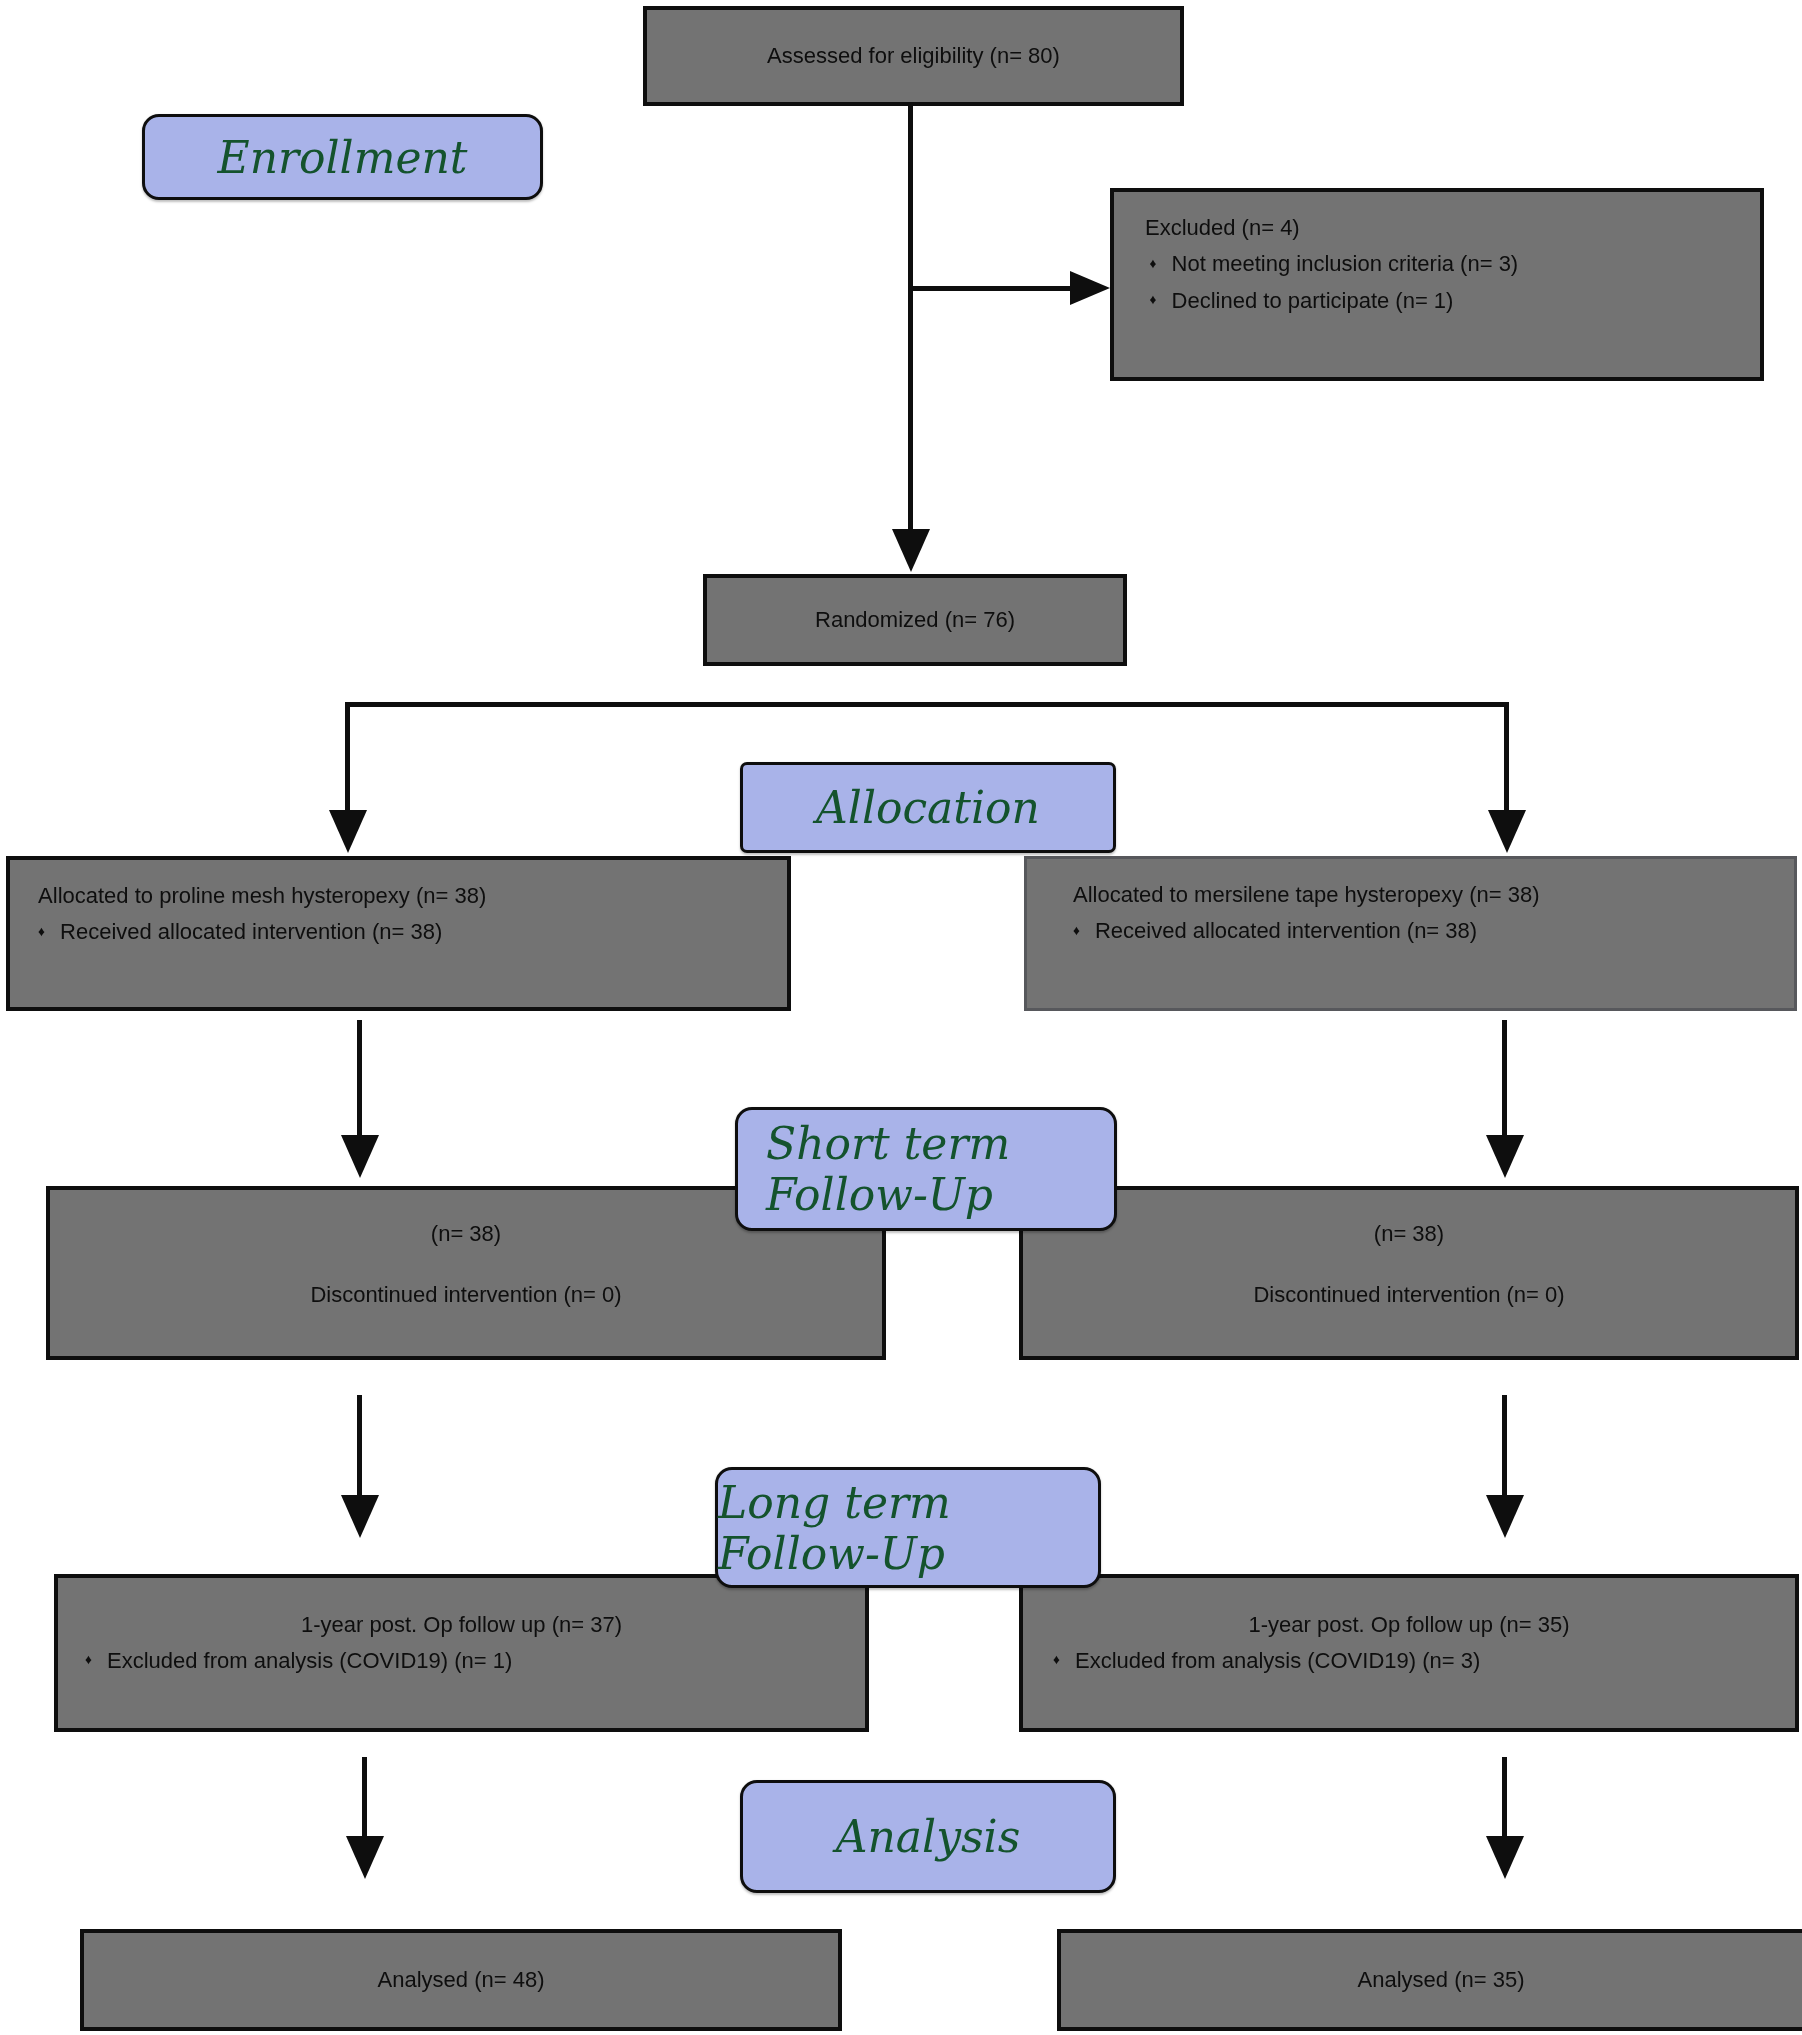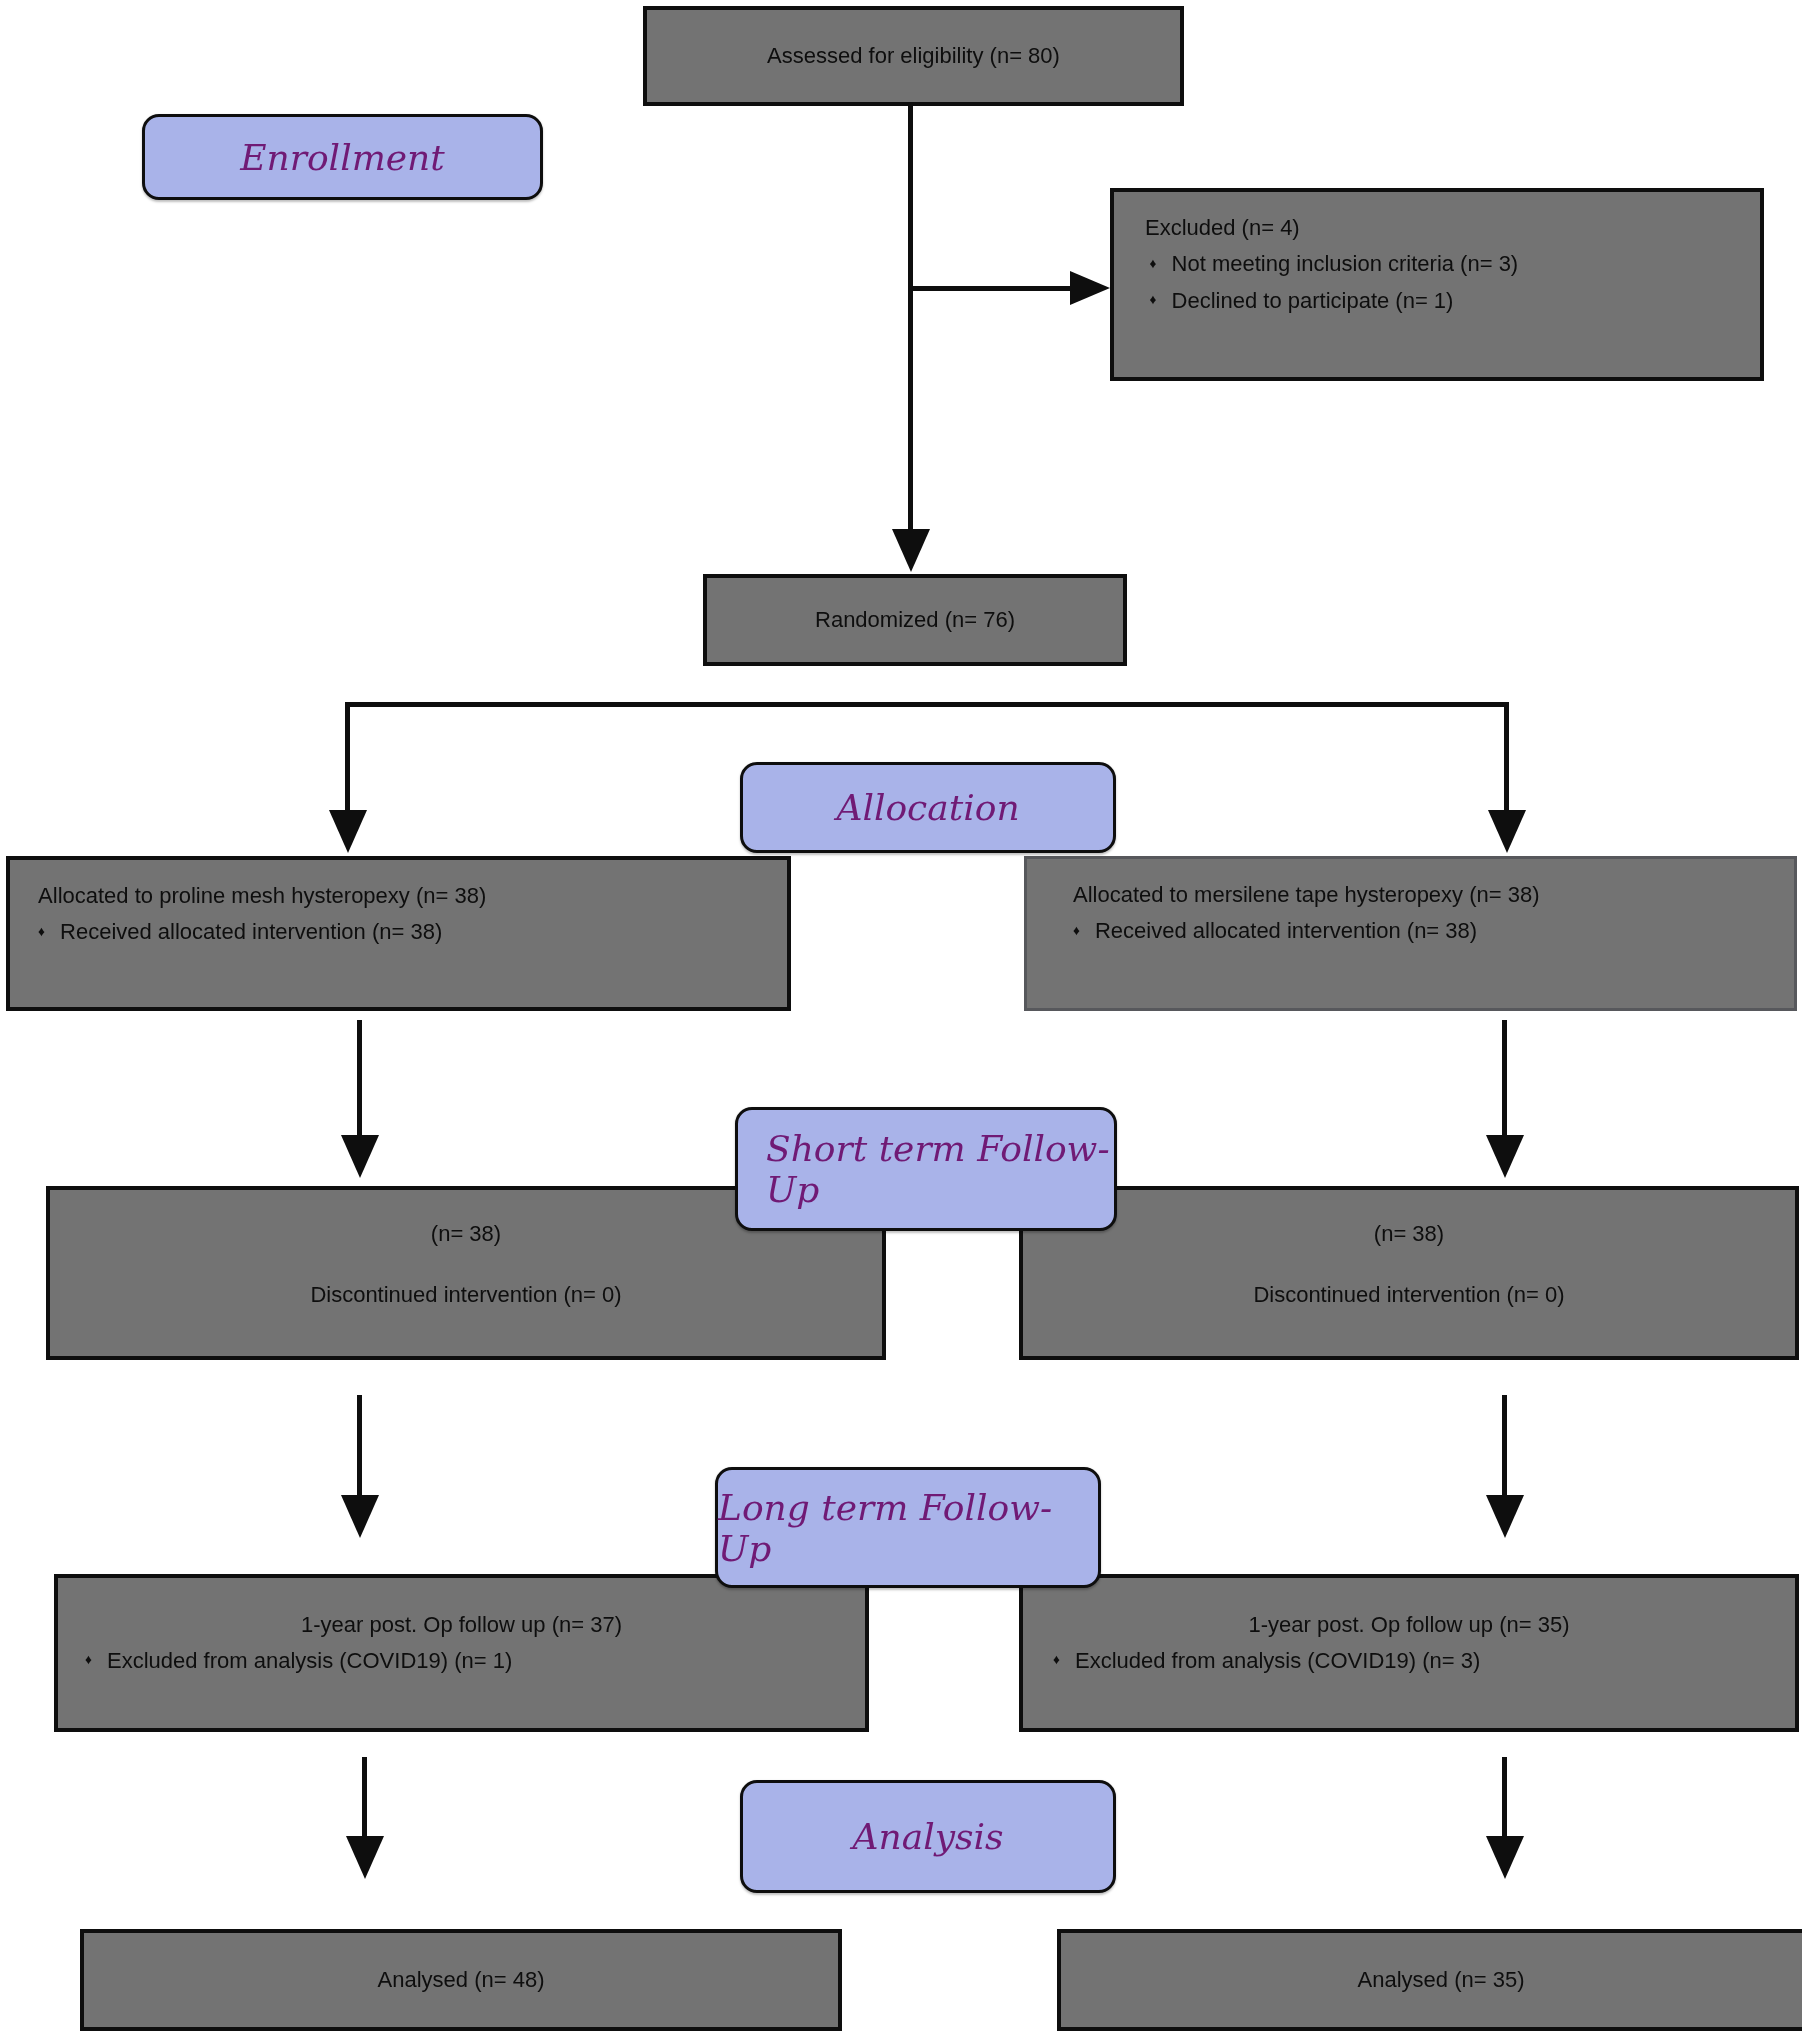--- a/index.html
+++ b/index.html
@@ -31,22 +31,22 @@
   }
   .box.gray{border-color:var(--gray-border);border-width:3.4px;}
   .stage-label{
     position:absolute;
     background:var(--label-bg);
     border:3.4px solid var(--ink);
     border-radius:17px;
     display:flex;align-items:center;justify-content:center;
     font-family:"DejaVu Serif", serif;
     font-style:italic;
-    font-size:36px;
-    color:#701a75;
+    font-size:44px;
+    color:#14532d;
     z-index:6;
     box-shadow:0 1.7px 2.3px rgba(0,0,0,0.25);
   }
   .vline,.hline{position:absolute;background:var(--ink);}
   .ah-down{
     position:absolute;width:0;height:0;
     border-left:19px solid transparent;
     border-right:19px solid transparent;
     border-top:43px solid var(--ink);
   }
@@ -97,21 +97,21 @@
   <div class="box center" style="left:703px;top:574px;width:424px;height:92px;">
     <span>Randomized (n= 76)</span>
   </div>
 
   <div class="hline" style="left:345px;top:702px;width:1164px;height:5.1px;"></div>
   <div class="vline" style="left:345px;top:702px;width:5.1px;height:109px;"></div>
   <div class="ah-down" style="left:329px;top:810px;"></div>
   <div class="vline" style="left:1504px;top:702px;width:5.1px;height:109px;"></div>
   <div class="ah-down" style="left:1488px;top:810px;"></div>
 
-  <div class="stage-label" style="left:740px;top:762px;width:376px;height:91px;">
+  <div class="stage-label" style="left:740px;top:762px;width:376px;height:91px;border-radius:7px;">
     <span>Allocation</span>
   </div>
 
   <div class="box pad-text" style="left:5.7px;top:856px;width:785px;height:155px;padding-left:28.4px;padding-right:8.5px;">
     <div class="trow">Allocated to proline mesh hysteropexy (n= 38)</div>
     <div class="brow">
       <span class="diamond">♦</span>
       <span>Received allocated intervention (n= 38)</span>
     </div>
   </div>

